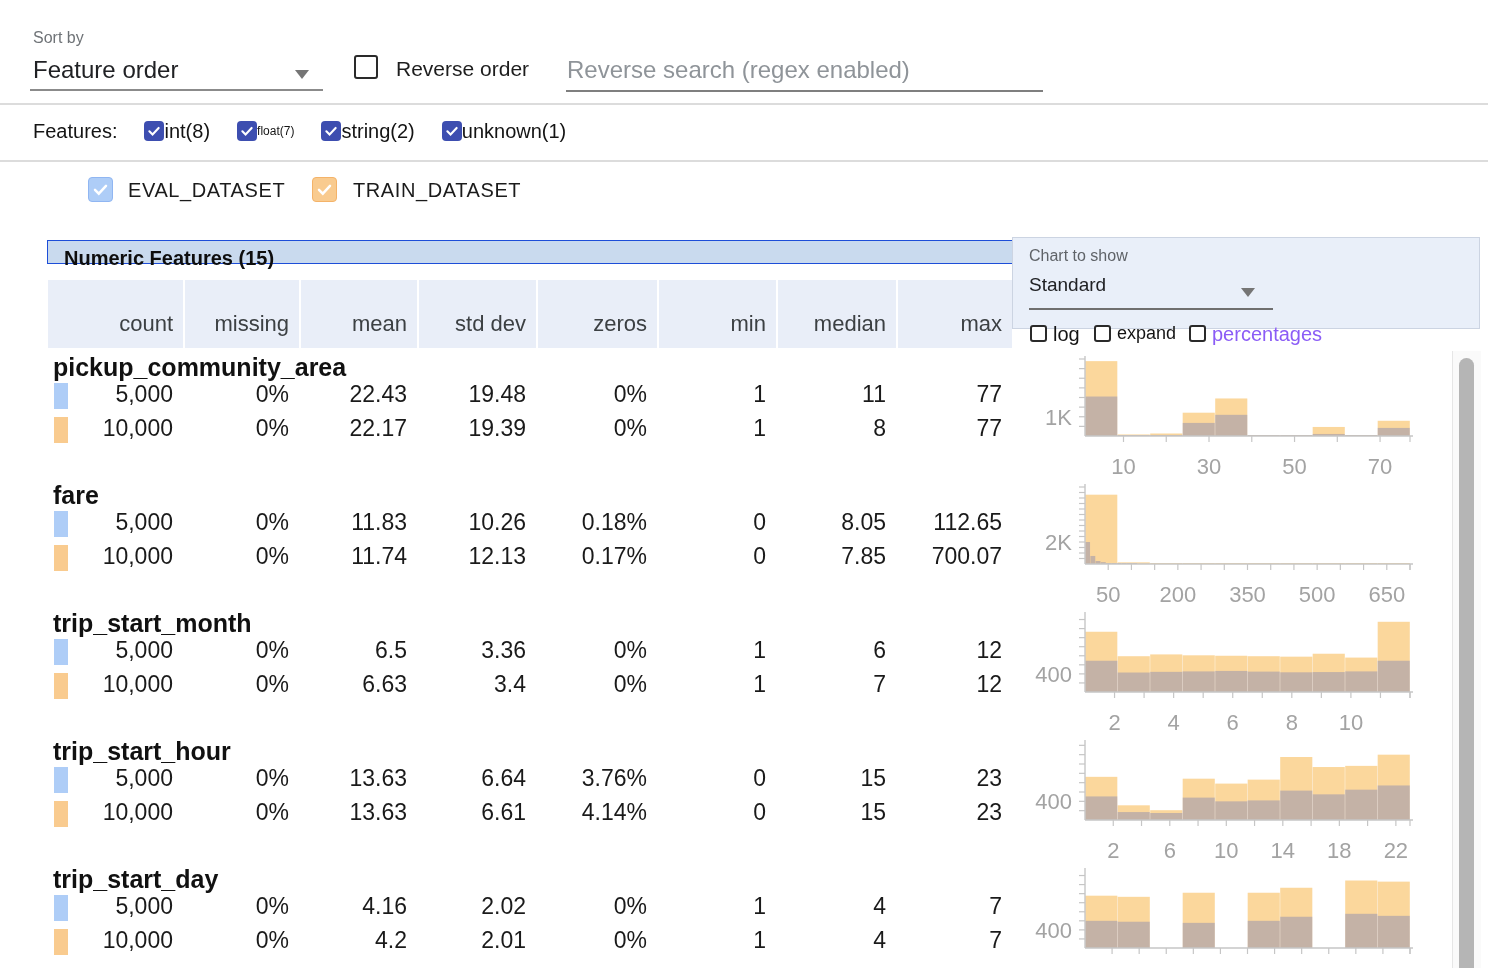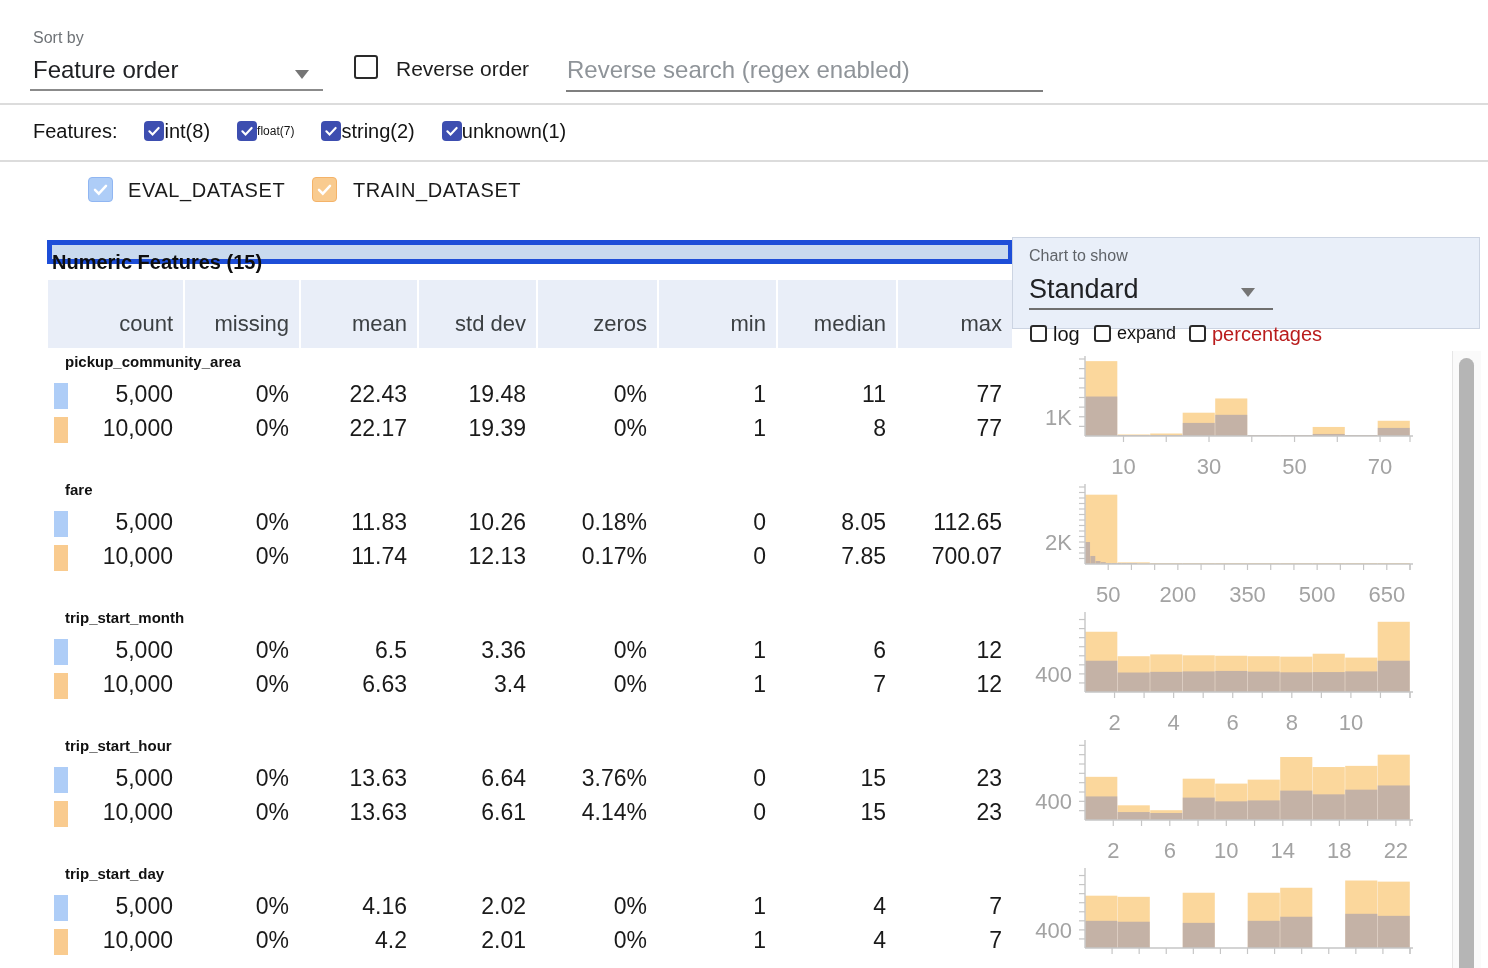--- a/index.html
+++ b/index.html
@@ -6,23 +6,23 @@
   body{width:1488px;height:968px;position:relative;background:#fff;font-family:"Liberation Sans",sans-serif;overflow:hidden;color:#1d1d1d;}
   .abs{position:absolute;}
   .hline{position:absolute;left:0;width:1488px;height:2px;background:#dcdcdc;}
   .underline{position:absolute;height:2px;background:#8b8b8b;}
   .arrow{position:absolute;width:0;height:0;border-left:7px solid transparent;border-right:7px solid transparent;border-top:9px solid #757575;}
   .cb-empty{position:absolute;border:2.5px solid #2a2a2a;border-radius:3px;background:#fff;box-sizing:border-box;}
   .cb-filled{border-radius:4px;display:flex;align-items:center;justify-content:center;box-sizing:border-box;}
   .hdr-cell{position:absolute;background:#e9eef8;}
   .hdr-label{position:absolute;right:10px;bottom:11px;font-size:22px;color:#3c4043;}
   .val-cell{position:absolute;text-align:right;font-size:23px;color:#1a1a1a;line-height:27px;}
-  .feat-name{position:absolute;font-weight:bold;font-size:15px;color:#111;margin-left:12px;}
+  .feat-name{position:absolute;font-weight:bold;font-size:25px;color:#111;}
   .chip{position:absolute;width:14px;height:26px;}
-  .banner{position:absolute;left:47px;top:240px;width:966px;height:24px;background:#c9daee;border:5px solid #1d4ed8;box-sizing:border-box;font-weight:bold;font-size:20px;line-height:35px;padding-left:0;color:#0e0e0e;}
+  .banner{position:absolute;left:47px;top:240px;width:966px;height:24px;background:#c9daee;border:1px solid #1d4ed8;box-sizing:border-box;font-weight:bold;font-size:20px;line-height:35px;padding-left:16px;color:#0e0e0e;}
   .panel{position:absolute;left:1012px;top:237px;width:468px;height:92px;background:#e9eff9;border:1px solid #ccd4e2;box-sizing:border-box;}
   #filters{position:absolute;left:33px;top:109px;height:44px;display:flex;align-items:center;gap:27px;}
   .filter-item{display:flex;align-items:center;}
 </style>
 </head>
 <body>
 
 <div class="abs" style="left:33px;top:29px;font-size:16px;color:#6f7377;">Sort by</div>
 <div class="abs" style="left:33px;top:56px;font-size:24px;color:#202124;">Feature order</div>
 <div class="underline" style="left:30px;top:89px;width:293px;"></div>
@@ -74,30 +74,30 @@
 
 <div class="hline" style="top:160px;"></div>
 
 <div id="datasets"></div>
 
 <div class="banner">Numeric Features (15)</div>
 <div id="headers"></div>
 
 <div class="panel">
   <div class="abs" style="left:16px;top:9px;font-size:16px;color:#5f6368;">Chart to show</div>
-  <div class="abs" style="left:16px;top:36px;font-size:27px;color:#202124;">Standard</div>
+  <div class="abs" style="left:16px;top:36px;font-size:19px;color:#202124;">Standard</div>
   <div class="underline" style="left:16px;top:70px;width:244px;background:#6f6f6f;"></div>
   <div class="arrow" style="left:228px;top:50px;"></div>
   <div id="panel-cbs"></div>
 <div class="cb-empty" style="left: 17px; top: 87px; width: 17px; height: 17px; border-width: 2px;"></div>
     <div class="abs" style="left: 40px; top: 85px; font-size: 20px; color: rgb(20, 20, 20);">log</div>
     <div class="cb-empty" style="left: 81px; top: 87px; width: 17px; height: 17px; border-width: 2px;"></div>
     <div class="abs" style="left: 104px; top: 85px; font-size: 18px; color: rgb(20, 20, 20);">expand</div>
     <div class="cb-empty" style="left: 176px; top: 87px; width: 17px; height: 17px; border-width: 2px;"></div>
-    <div class="abs" style="left: 199px; top: 85px; font-size: 20px; color: #b91c1c;">percentages</div>
+    <div class="abs" style="left: 199px; top: 85px; font-size: 20px; color: #8b5cf6;">percentages</div>
   </div>
 
 <div id="rows">
     <div class="feat-name" style="left: 53px; top: 353px;">pickup_community_area</div>
     <div class="chip" style="left: 54px; top: 383px; background: rgb(174, 205, 247);"></div>
     <div class="val-cell" style="left: 49px; top: 381px; width: 124px;">5,000</div>
     <div class="val-cell" style="left: 186px; top: 381px; width: 103px;">0%</div>
     <div class="val-cell" style="left: 302px; top: 381px; width: 105px;">22.43</div>
     <div class="val-cell" style="left: 420px; top: 381px; width: 106px;">19.48</div>
     <div class="val-cell" style="left: 539px; top: 381px; width: 108px;">0%</div>

